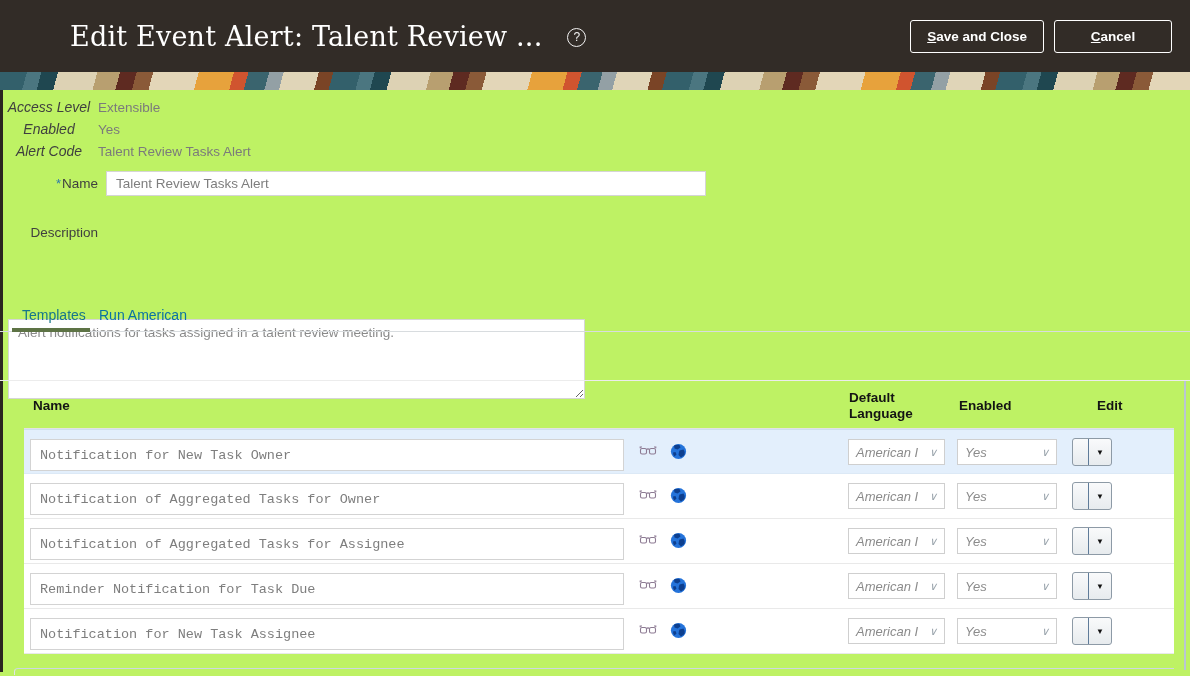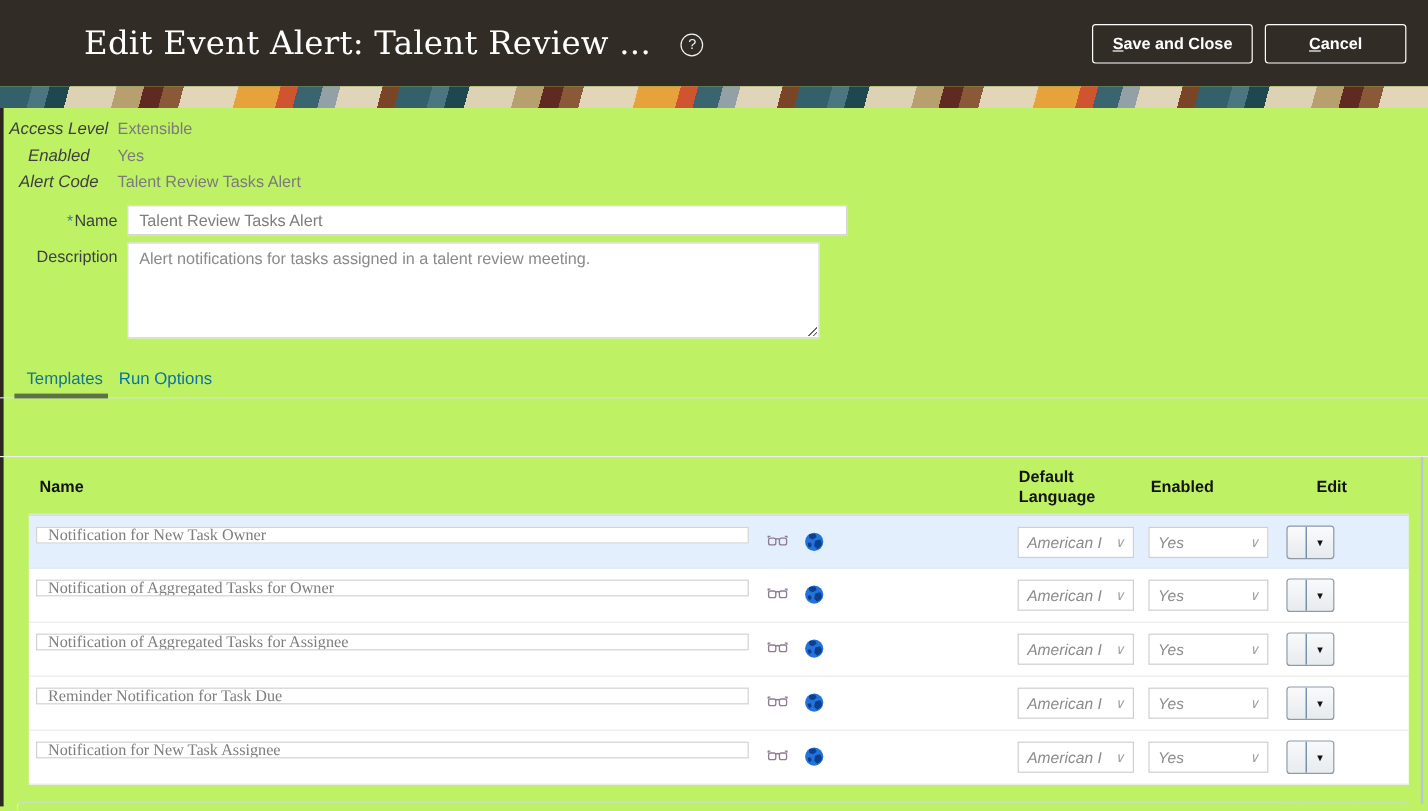--- a/index.html
+++ b/index.html
@@ -38,21 +38,21 @@
   .ro-row { display:flex; align-items:center; height:22px; }
   .f-label { width:98px; text-align:center; color:#3f3f3f; font-size:14px; flex:0 0 98px;font-style:italic; }
   .f-value { margin-left:0; color:#7b7b7b; font-size:13.5px; }
   .name-row { display:flex; align-items:center; margin-top:9px; }
   .req { color:#3079ab; font-size:13px; margin-right:1px; }
   .name-label-wrap { width:98px; flex:0 0 98px; display:flex; justify-content:flex-end;
     color:#3f3f3f; font-size:13.5px; }
   .name-input { margin-left:8px; width:600px; height:25px; border:1px solid #d5d5d5;
     color:#7e7e7e; font-size:13.5px; padding:0 9px; background:#fff;
     font-family:"Liberation Sans", sans-serif; }
-  .desc-row { display:flex; margin-top:6px; }
+  .desc-row { display:flex; margin-top:25px;flex-direction:column; }
   .desc-label { width:98px; flex:0 0 98px; text-align:right; color:#3f3f3f;
     font-size:13.5px; padding-top:4px; }
   .desc-area { margin-left:8px; width:577px; height:80px; border:1px solid #d5d5d5;
     color:#8a8a8a; font-size:13.5px; padding:5px 9px; resize:both;
     font-family:"Liberation Sans", sans-serif; background:#fff; }
 
   
   .tabbar { position:absolute; top:299px; left:0; width:1190px; height:33px;
     border-bottom:1px solid #d8dcdf; }
   .tab { position:absolute; top:8px; font-size:14px; cursor:pointer; background:none; border:none;
@@ -74,23 +74,23 @@
   .th-name { top:398px; left:33px; }
   .th-lang { top:390px; left:849px; width:74px; line-height:16px; }
   .th-enabled { top:398px; left:959px; }
   .th-edit { top:398px; left:1073px;padding-left:24px; }
   .thead-sep { position:absolute; top:428px; left:24px; width:1150px; height:1px; background:#e3e3e3; }
 
   
   .grid { position:absolute; top:429px; left:24px; width:1150px; }
   .row { position:relative; height:45px; border-bottom:1px solid #e9e9e9; background:#fff; }
   .row.selected { background:#e3effc; border-top:1px solid #cddff0; border-bottom:1px solid #dce9f6; }
-  .cell-input { position:absolute; left:6px; top:9px; width:594px; height:14px;
+  .cell-input { position:absolute; left:6px; top:9px; width:594px; height:32px;
     border:1px solid #d3d3d3; color:#7e7e7e; font-size:13.5px; padding:0 9px;
-    background:#fff; font-family:Liberation Serif, serif; }
+    background:#fff; font-family:Liberation Mono, monospace; }
   .icon-btn { position:absolute; top:13px; width:18px; height:18px; background:none; border:none;
     cursor:pointer; padding:0; }
   .glasses { left:615px; }
   .globe { left:645px; }
   .sel { position:absolute; top:9px; height:26px; border:1px solid #cfcfcf; background:#fff;
     color:#8b8b8b; font-size:13px; display:flex; align-items:center;
     justify-content:space-between; padding:0 7px; cursor:pointer;font-style:italic; }
   .sel-lang { left:824px; width:97px; }
   .sel-enabled { left:933px; width:100px; }
   .chev { color:#9aa4ac; font-size:11px; margin-left:4px; }
@@ -148,21 +148,21 @@
       <input class="name-input" type="text" value="Talent Review Tasks Alert" style="">
     </div>
     <div class="desc-row">
       <div class="desc-label">Description</div>
       <textarea class="desc-area" style="">Alert notifications for tasks assigned in a talent review meeting.</textarea>
     </div>
   </div>
 
   <div class="tabbar">
     <button class="tab tab-templates">Templates</button>
-    <button class="tab tab-run">Run Options</button>
+    <button class="tab tab-run">Run American</button>
     <div class="tab-underline"></div>
   </div>
 
   <div class="toolbar-sep"></div>
 
   <div class="th th-name">Name</div>
   <div class="th th-lang">Default Language</div>
   <div class="th th-enabled">Enabled</div>
   <div class="th th-edit">Edit</div>
   <div class="thead-sep"></div>

